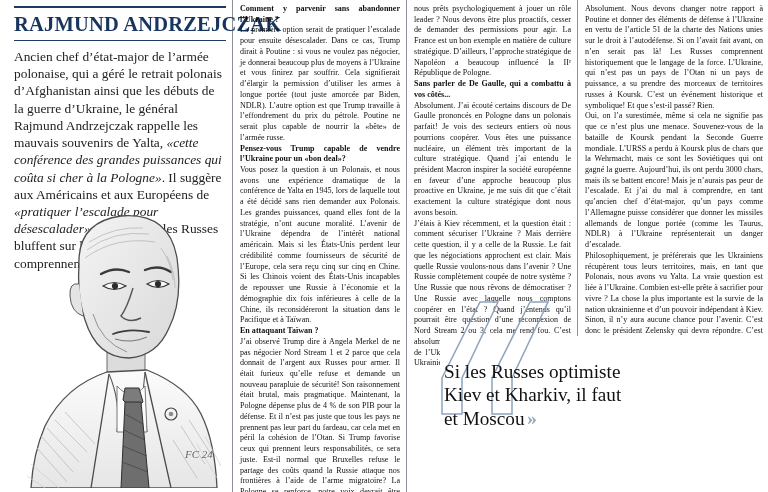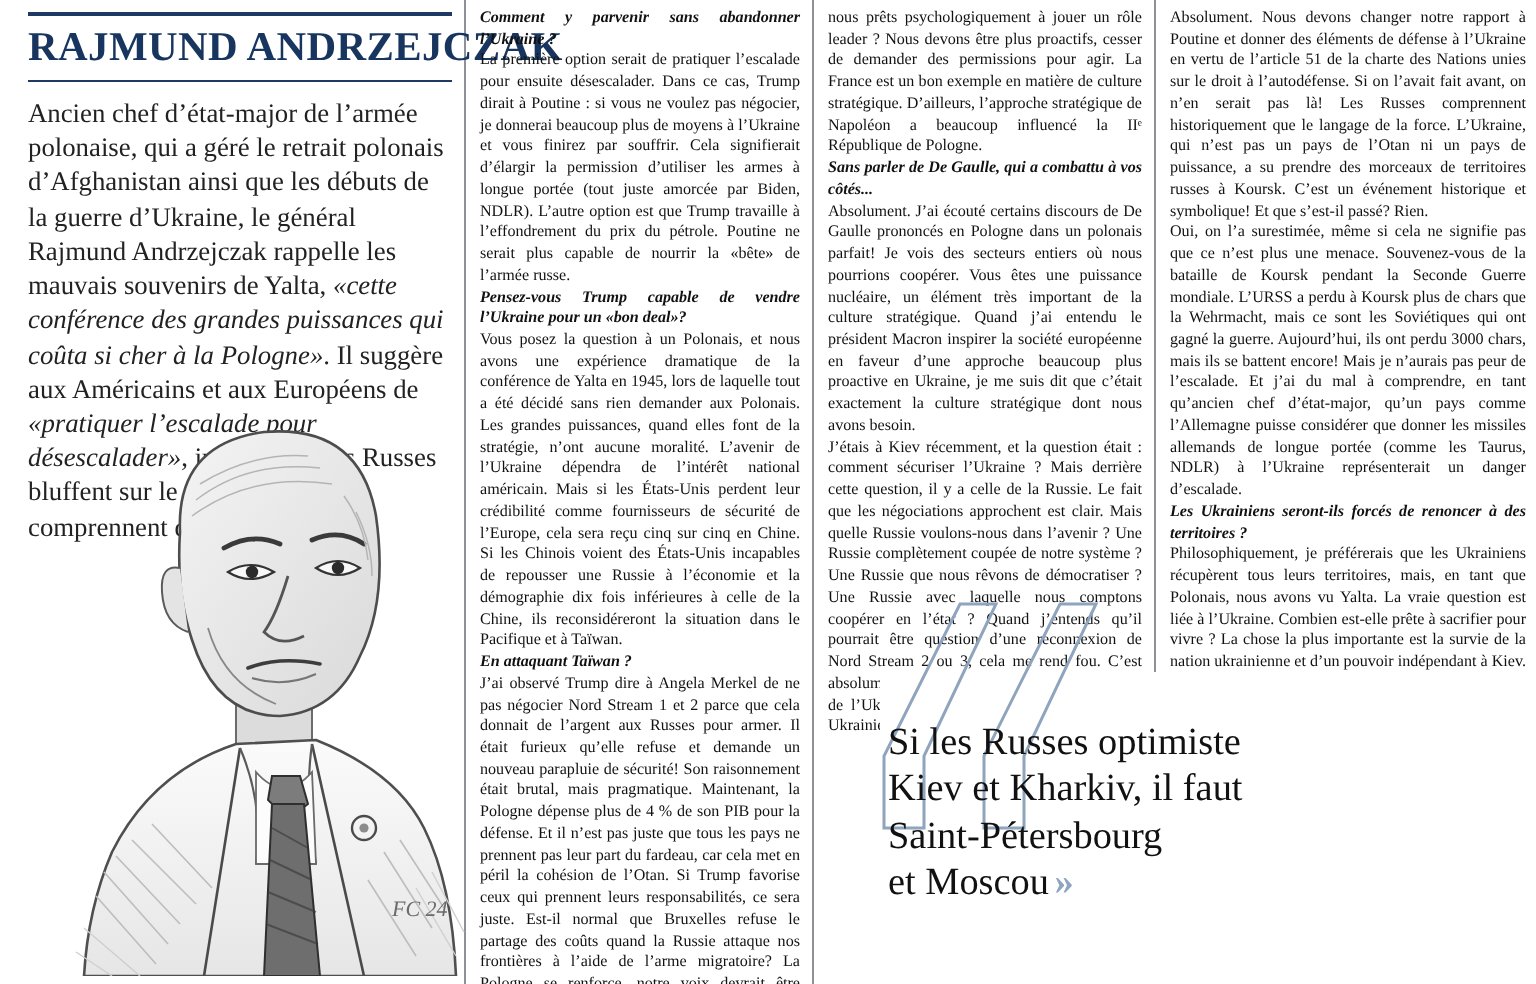--- a/index.html
+++ b/index.html
@@ -30,38 +30,38 @@
   }
   .standfirst{
     position:absolute;left:14px;top:48px;width:212px;
     font-size:13.4px;line-height:1.285;color:#222;
     text-align:left;
   }
   .standfirst i{font-style:italic;}
 
   
   .portrait{
-    position:absolute;left:32px;top:196px;width:206px;height:292px;
+    position:absolute;left:21px;top:196px;width:206px;height:292px;
     overflow:hidden;
   }
   .portrait svg{display:block;}
 
   
   .col{
     position:absolute;top:4px;
     font-size:8.05px;line-height:1.335;
     text-align:justify;color:#111;
     -webkit-hyphens:auto;hyphens:auto;
   }
   .col.c2{left:240px;width:160px;height:392px;}
   .col.c3{left:414px;width:157px;height:384px;}
   .col.c4{left:585px;width:178px;height:484px;}
   .col p{margin:0 0 0 0;text-indent:0;}
   .col p + p{margin-top:0;}
-  .qhead{font-weight:bold;display:block;margin-top:7.5px;font-style:italic;}
+  .qhead{font-weight:bold;display:block;margin-top:7.5px;}
   .qhead:first-child{margin-top:0;}
 
   
   .pullquote{
     position:absolute;left:440px;top:336px;width:330px;height:156px;
     background:#ffffff;
   }
   .pq-marks{position:absolute;left:0;top:-38px;width:140px;height:118px;}
   .pq-text{
     position:absolute;left:4px;top:24px;width:316px;
@@ -182,34 +182,32 @@
     </div>
   <div class="col c3" id="col-3">
       <p>nous prêts psychologiquement à jouer un rôle leader ? Nous devons être plus proactifs, cesser de demander des permissions pour agir. La France est un bon exemple en matière de culture stratégique. D’ailleurs, l’approche stratégique de Napoléon a beaucoup influencé la IIᵉ République de Pologne.</p>
       <p class="qhead">Sans parler de De Gaulle, qui a combattu à vos côtés...</p>
       <p>Absolument. J’ai écouté certains discours de De Gaulle prononcés en Pologne dans un polonais parfait! Je vois des secteurs entiers où nous pourrions coopérer. Vous êtes une puissance nucléaire, un élément très important de la culture stratégique. Quand j’ai entendu le président Macron inspirer la société européenne en faveur d’une approche beaucoup plus proactive en Ukraine, je me suis dit que c’était exactement la culture stratégique dont nous avons besoin.</p>
       <p>J’étais à Kiev récemment, et la question était : comment sécuriser l’Ukraine ? Mais derrière cette question, il y a celle de la Russie. Le fait que les négociations approchent est clair. Mais quelle Russie voulons-nous dans l’avenir ? Une Russie complètement coupée de notre système ? Une Russie que nous rêvons de démocratiser ? Une Russie avec laquelle nous comptons coopérer en l’état ? Quand j’entends qu’il pourrait être question d’une reconnexion de Nord Stream 2 ou 3, cela me rend fou. C’est absolument contraire à l’intérêt de la Pologne et de l’Ukraine. Imaginons une négociation. Les Ukrainiens auront besoin d’un cessez-le-feu</p>
     </div>
   <div class="col c4" id="col-4">
       <p>Absolument. Nous devons changer notre rapport à Poutine et donner des éléments de défense à l’Ukraine en vertu de l’article 51 de la charte des Nations unies sur le droit à l’autodéfense. Si on l’avait fait avant, on n’en serait pas là! Les Russes comprennent historiquement que le langage de la force. L’Ukraine, qui n’est pas un pays de l’Otan ni un pays de puissance, a su prendre des morceaux de territoires russes à Koursk. C’est un événement historique et symbolique! Et que s’est-il passé? Rien.</p>
       <p>Oui, on l’a surestimée, même si cela ne signifie pas que ce n’est plus une menace. Souvenez-vous de la bataille de Koursk pendant la Seconde Guerre mondiale. L’URSS a perdu à Koursk plus de chars que la Wehrmacht, mais ce sont les Soviétiques qui ont gagné la guerre. Aujourd’hui, ils ont perdu 3000 chars, mais ils se battent encore! Mais je n’aurais pas peur de l’escalade. Et j’ai du mal à comprendre, en tant qu’ancien chef d’état-major, qu’un pays comme l’Allemagne puisse considérer que donner les missiles allemands de longue portée (comme les Taurus, NDLR) à l’Ukraine représenterait un danger d’escalade.</p>
-      <p class="qhead">Les Ukrainiens seront-ils forcés de renoncer à des territoires ?</p>
       <p>Philosophiquement, je préférerais que les Ukrainiens récupèrent tous leurs territoires, mais, en tant que Polonais, nous avons vu Yalta. La vraie question est liée à l’Ukraine. Combien est-elle prête à sacrifier pour vivre ? La chose la plus importante est la survie de la nation ukrainienne et d’un pouvoir indépendant à Kiev. Sinon, il n’y aura aucune chance pour l’avenir. C’est donc le président Zelensky qui devra répondre. C’est pour lui une situation délicate, entre Américains et Russes.</p>
       <p class="qhead">Les Européens, et notamment les Polonais, ne pourraient-ils pas se déployer pour garantir la paix ?</p>
       <p>Je ne suis pas optimiste pour l’instant, mais je ne veux pas préjuger de l’avenir... Quand la guerre a commencé et que la Pologne a tout fait pour envoyer 350 chars à Kiev, puis des Himars, des gens criaient à l’escalade. Les Polonais ont aussi poussé les lignes. Et malgré ces lignes rouges, rien ne s’est passé. Si les Polonais y allaient, où seraient la France et les autres ? Pour que l’Europe se réveille, elle semble avoir besoin d’un «double expresso».</p>
     </div>
 
   <div class="pullquote">
     <svg class="pq-marks" viewBox="0 0 140 118" xmlns="http://www.w3.org/2000/svg">
       <g fill="none" stroke="#8fa4bd" stroke-width="1.5">
         <path d="M2 116 L2 80 L40 4 L58 4 L22 80 L22 116 Z"></path>
         <path d="M52 116 L52 80 L90 4 L108 4 L72 80 L72 116 Z"></path>
       </g>
     </svg>
     <div class="pq-text" id="pq-text">
         <div>Si les Russes optimiste</div>
         <div>Kiev et Kharkiv, il faut</div>
-        <div>Saint-Pétersbourg</div>
         <div>et Moscou<span class="chev"> »</span></div>
       </div>
   </div>
 
 </div>
 
 </body></html>

